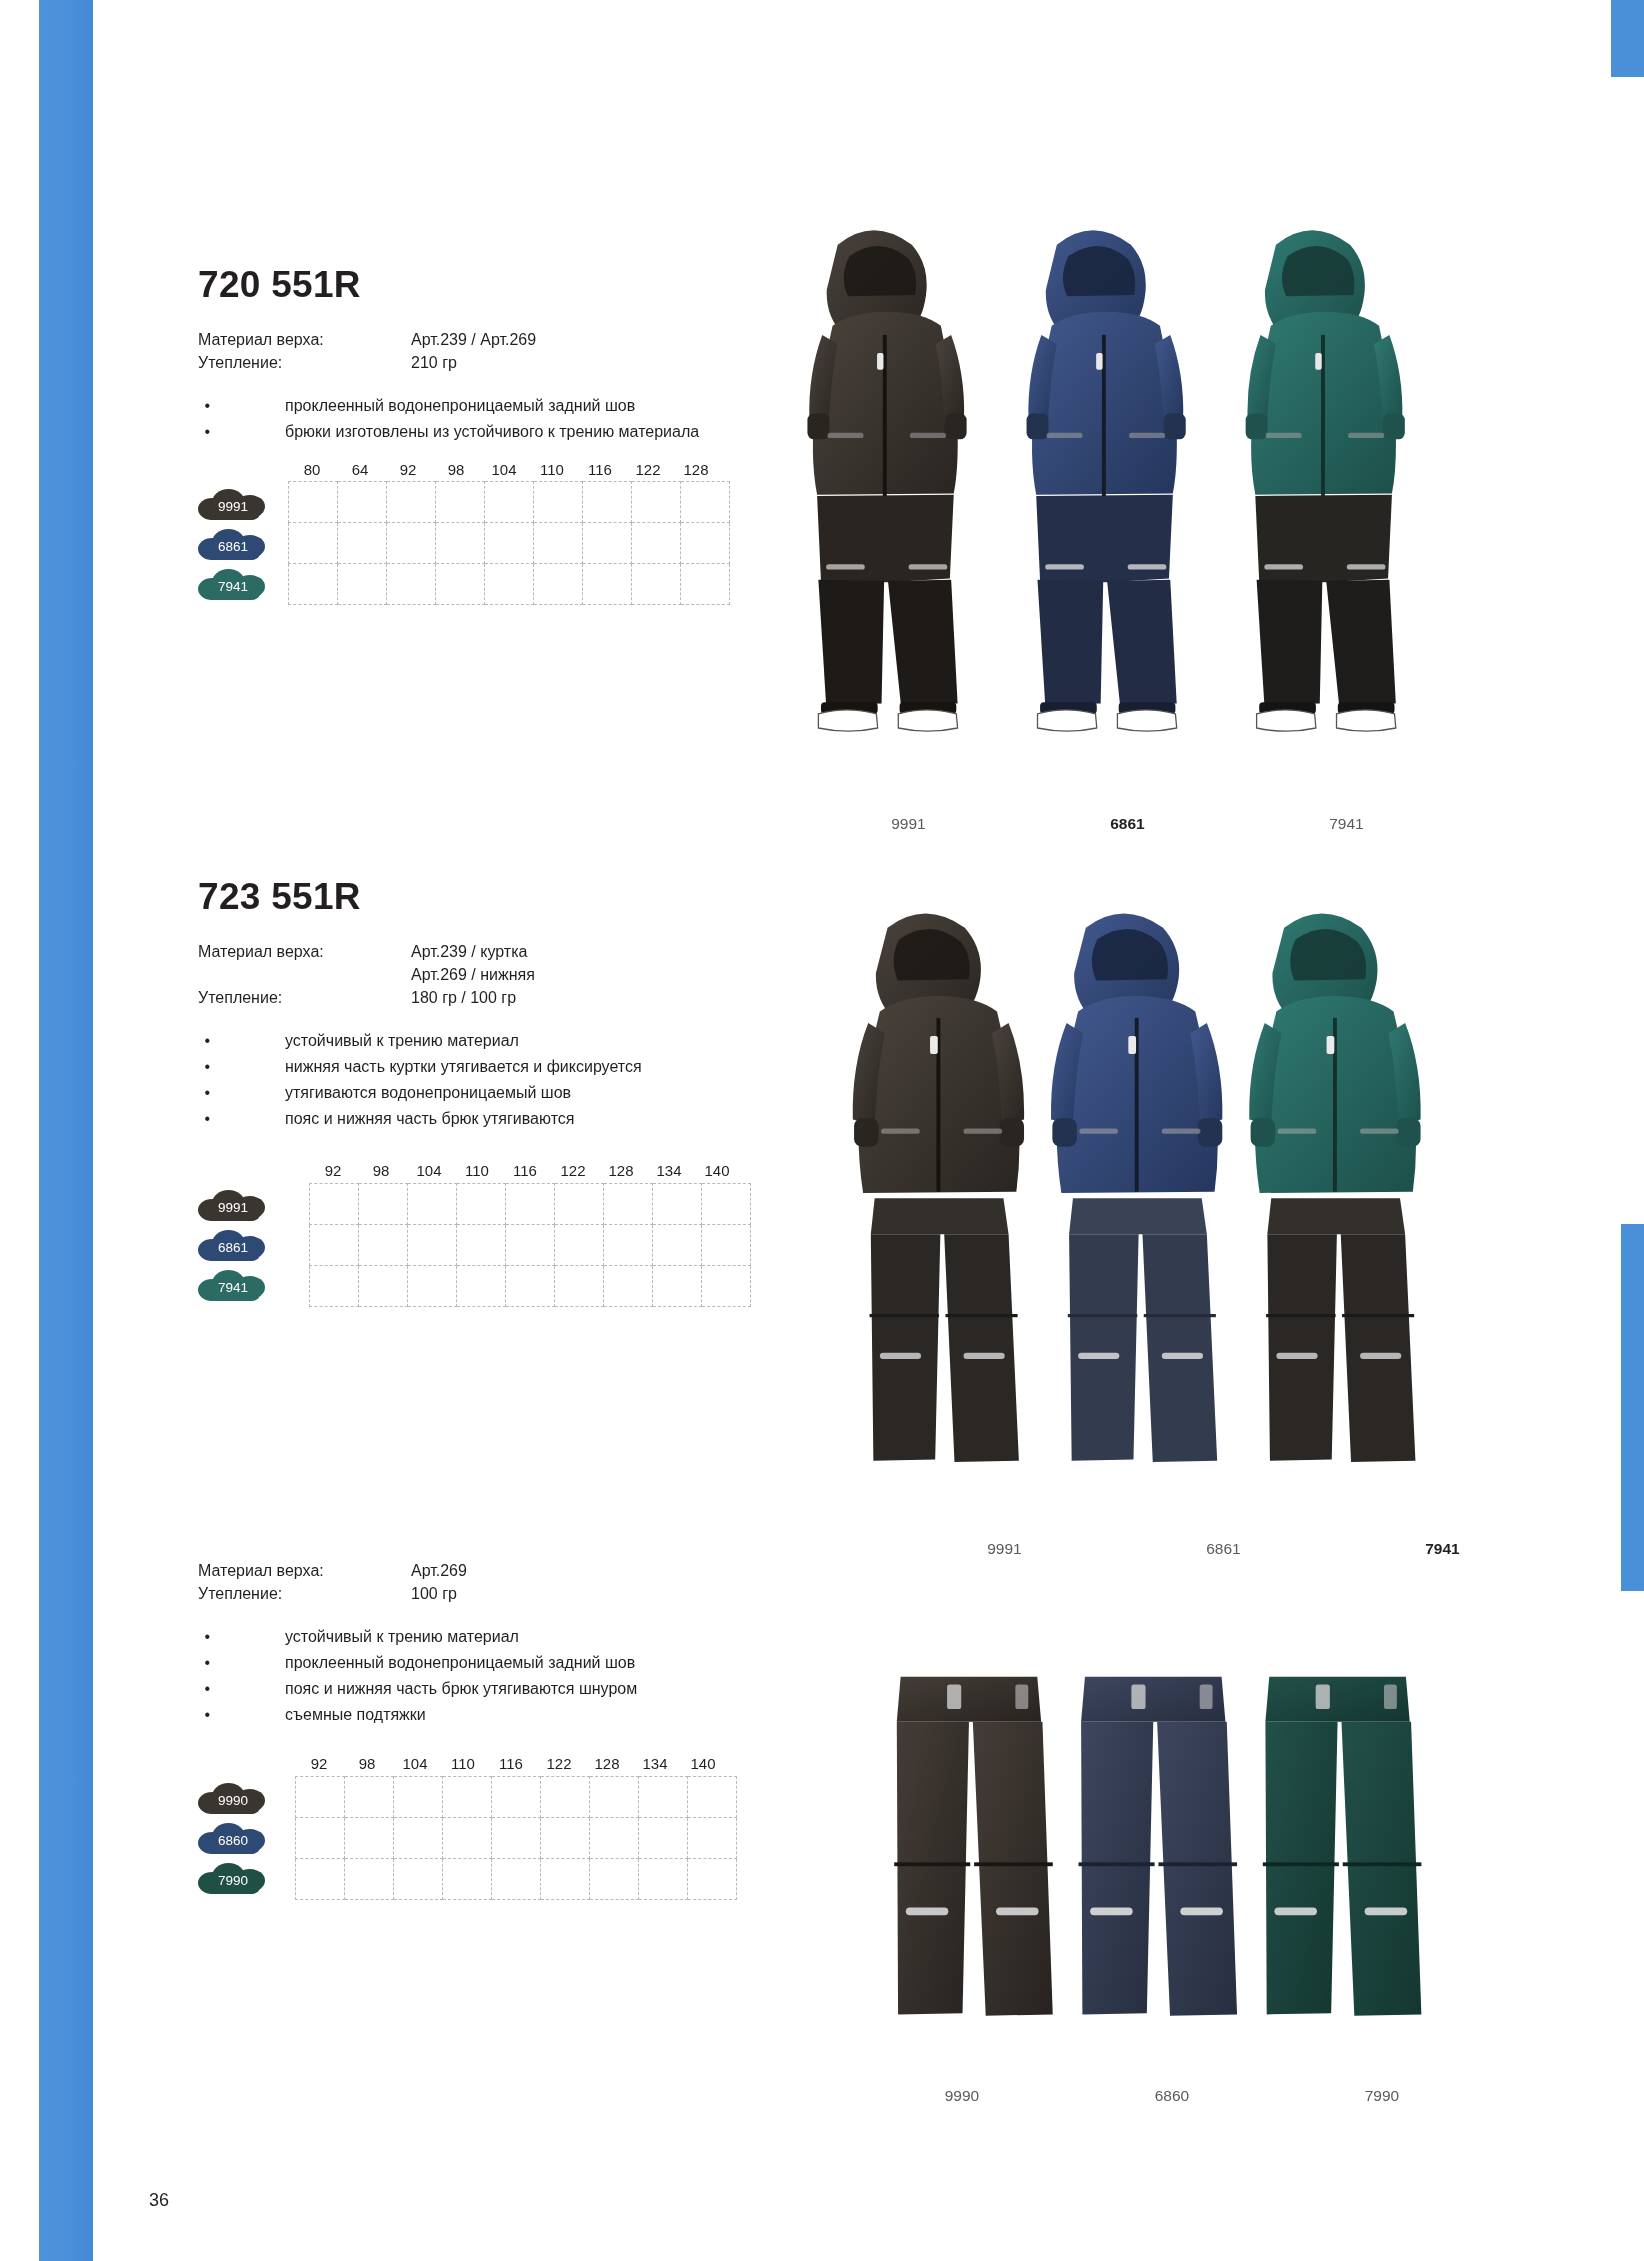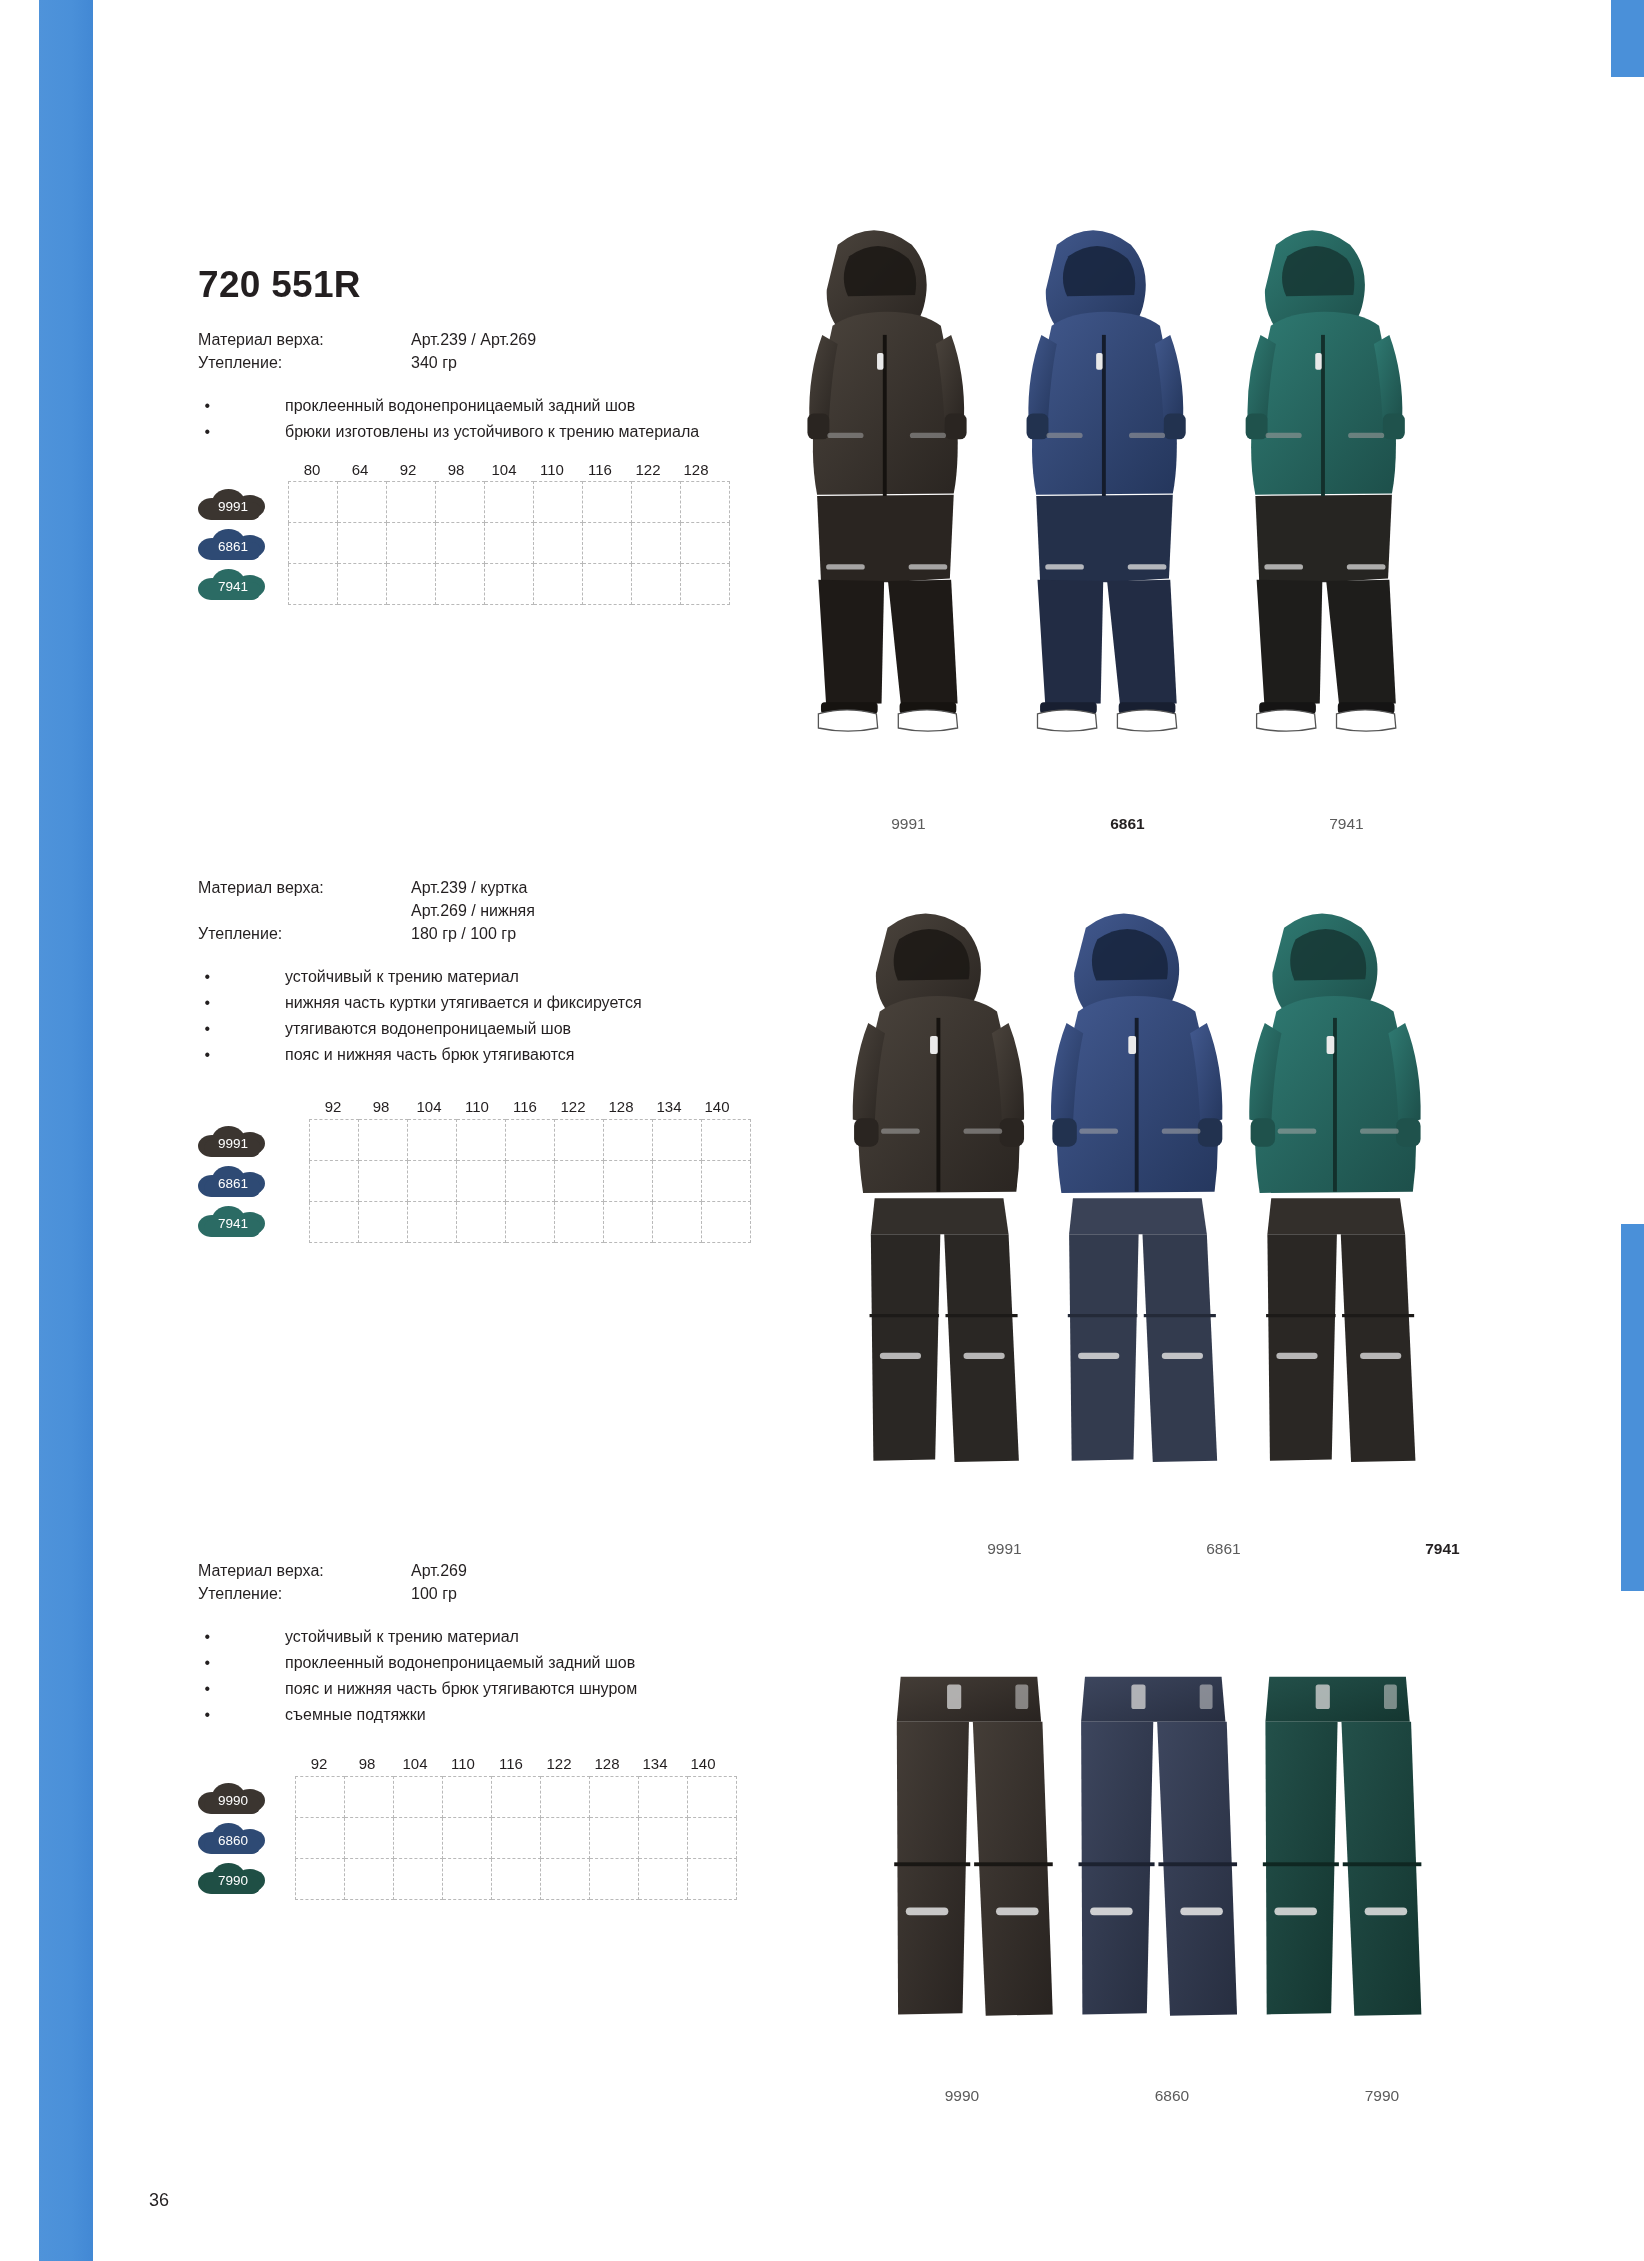--- a/index.html
+++ b/index.html
@@ -222,21 +222,21 @@
     <div class="product" style="left:198px; top:264px; width:567px;">
       <div class="prod-title">720 551R</div>
 
       <div class="spec-table">
         <div class="spec-row">
           <div class="spec-label">Материал верха:</div>
           <div class="spec-value">Арт.239 / Арт.269</div>
         </div>
         <div class="spec-row">
           <div class="spec-label">Утепление:</div>
-          <div class="spec-value">340 гр</div>
+          <div class="spec-value">210 гр</div>
         </div>
       </div>
 
       <div class="bullets">
         <div class="bullet wrap">
           <div class="bullet-dot">•</div>
           <div class="bullet-text">проклеенный водонепроницаемый задний шов</div>
         </div>
         <div class="bullet wrap">
           <div class="bullet-dot">•</div>
@@ -414,20 +414,21 @@
         </g>
       </svg>
     </div>
     <div class="fig-labels" style="left:799px; top:815px; width:657px;">
       <div class="fig-label" style="width:219px;">9991</div>
       <div class="fig-label bold" style="width:219px;">6861</div>
       <div class="fig-label" style="width:219px;">7941</div>
     </div>
 
     <div class="product" style="left:198px; top:876px; width:580px;">
+      <div class="prod-title">723 551R</div>
 
       <div class="spec-table">
         <div class="spec-row">
           <div class="spec-label">Материал верха:</div>
           <div class="spec-value">Арт.239 / куртка</div>
         </div>
         <div class="spec-row">
           <div class="spec-label"></div>
           <div class="spec-value">Арт.269 / нижняя</div>
         </div>

